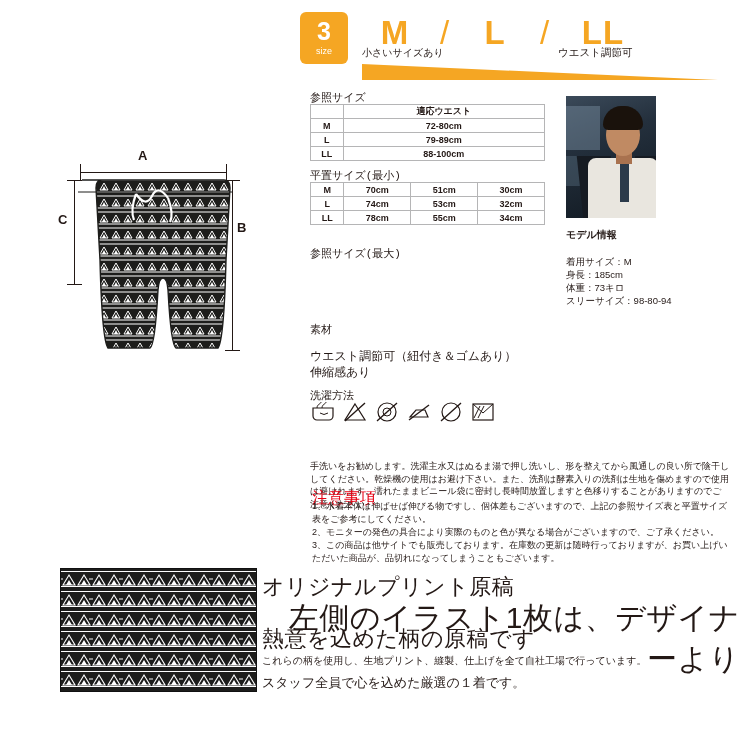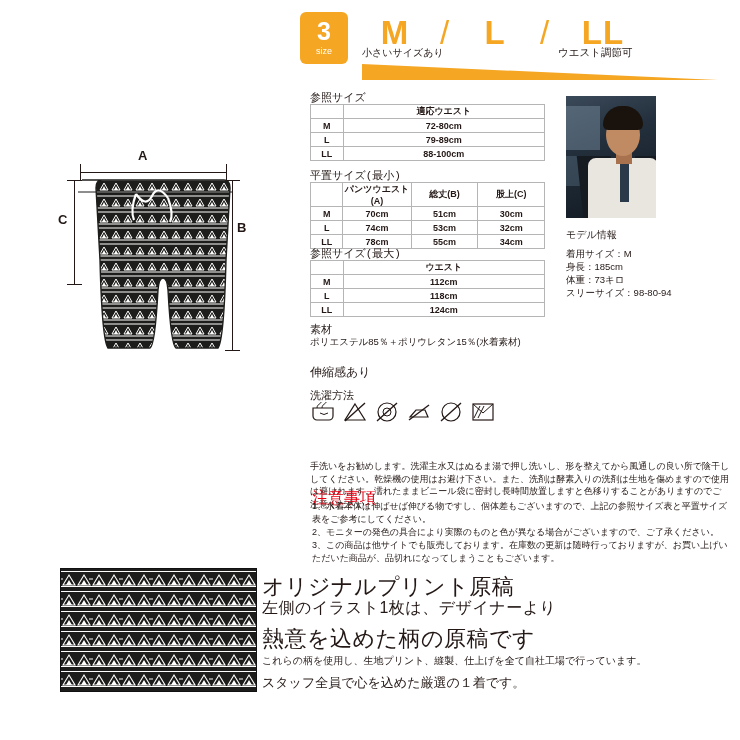--- a/index.html
+++ b/index.html
@@ -68,21 +68,21 @@
   .mp-win2{position:absolute;left:0;top:60px;width:30px;height:30px;background:#5d7385;opacity:.4;}
   .mp-face{position:absolute;left:40px;top:18px;width:34px;height:42px;border-radius:17px/21px;background:#c08a63;}
   .mp-hair{position:absolute;left:37px;top:10px;width:40px;height:24px;border-radius:20px 20px 6px 6px;background:#1a120c;}
   .mp-neck{position:absolute;left:50px;top:54px;width:16px;height:14px;background:#a9724f;}
   .mp-shirt{position:absolute;left:22px;top:62px;width:70px;height:60px;background:#e9e6df;border-radius:8px 8px 0 0;}
   .mp-jacket-l{position:absolute;left:14px;top:60px;width:34px;height:62px;background:#161b22;transform:skewX(6deg);}
   .mp-jacket-r{position:absolute;left:66px;top:60px;width:34px;height:62px;background:#161b22;transform:skewX(-6deg);}
   .mp-tie{position:absolute;left:54px;top:66px;width:9px;height:40px;background:#2b3a4a;}
 
   .model-info{position:absolute;left:566px;top:228px;width:140px;font-size:9.5px;line-height:13px;color:#231815;}
-  .model-info .mi-title{font-size:10px;margin-bottom:6px;}
+  .model-info .mi-title{font-size:10px;margin-bottom:14px;font-weight:bold;}
 
   
   .material-title{left:310px;top:322px;}
   .mat-line1{position:absolute;left:310px;top:336px;font-size:9.5px;}
   .mat-line2{position:absolute;left:310px;top:348px;font-size:12px;}
   .mat-line3{position:absolute;left:310px;top:364px;font-size:12px;}
 
   .wash-title{left:310px;top:388px;}
   .wash-icons{position:absolute;left:310px;top:400px;width:230px;height:26px;}
   .wash-icons svg{display:block;}
@@ -95,21 +95,21 @@
 
   
   .product{position:absolute;left:60px;top:150px;width:230px;height:340px;}
   .dim-label{position:absolute;font-size:13px;font-weight:bold;color:#231815;}
   .dim-line{position:absolute;background:#231815;}
 
   
   .bottom{position:absolute;left:0;top:568px;width:740px;height:172px;text-align:right;}
   .pattern-box{position:absolute;left:60px;top:0;width:195px;height:122px;background:#111;overflow:hidden;border:1px solid #111;}
   .b-t1{position:absolute;left:262px;top:4px;font-size:22px;color:#231815;letter-spacing:0.5px;}
-  .b-t2{position:absolute;left:262px;top:30px;font-size:16px;color:#231815;letter-spacing:0.5px;}
+  .b-t2{position:absolute;left:262px;top:30px;font-size:30px;color:#231815;letter-spacing:0.5px;}
   .b-t3{position:absolute;left:262px;top:56px;font-size:22px;color:#231815;letter-spacing:0.5px;}
   .b-s1{position:absolute;left:262px;top:86px;font-size:10px;color:#231815;}
   .b-s2{position:absolute;left:262px;top:106px;font-size:13px;color:#231815;}
 </style>
 </head>
 <body>
 
 <div class="page">
 
   <div class="size-header">
@@ -143,26 +143,20 @@
     <tr>
       <td>LL</td>
       <td>88-100cm</td>
     </tr>
   </tbody>
     </table>
 
   <div class="sec-title" style="left:310px;top:168px;">平置サイズ(最小)</div>
   <table class="spec t2">
     <tbody>
-        <tr>
-      <th class="c-lab hrow"></th>
-      <th class="hrow" style="width:69px;">パンツウエスト(A)</th>
-      <th class="hrow c3">総丈(B)</th>
-      <th class="hrow c3">股上(C)</th>
-    </tr>
     <tr>
       <td>M</td>
       <td>70cm</td>
       <td>51cm</td>
       <td>30cm</td>
     </tr>
     <tr>
       <td>L</td>
       <td>74cm</td>
       <td>53cm</td>
@@ -171,40 +165,20 @@
     <tr>
       <td>LL</td>
       <td>78cm</td>
       <td>55cm</td>
       <td>34cm</td>
     </tr>
   </tbody>
     </table>
 
   <div class="sec-title" style="left:310px;top:246px;">参照サイズ(最大)</div>
-  <table class="spec t3">
-    <tbody>
-        <tr>
-      <th class="c-lab hrow"></th>
-      <th class="c-val hrow">ウエスト</th>
-    </tr>
-    <tr>
-      <td>M</td>
-      <td>112cm</td>
-    </tr>
-    <tr>
-      <td>L</td>
-      <td>118cm</td>
-    </tr>
-    <tr>
-      <td>LL</td>
-      <td>124cm</td>
-    </tr>
-  </tbody>
-    </table>
 
   <div class="model-photo">
     <div class="mp-bg"></div>
     <div class="mp-win"></div>
     <div class="mp-win2"></div>
     <div class="mp-jacket-l"></div>
     <div class="mp-jacket-r"></div>
     <div class="mp-shirt"></div>
     <div class="mp-tie"></div>
     <div class="mp-neck"></div>
@@ -214,21 +188,21 @@
 
   <div class="model-info">
     <div class="mi-title">モデル情報</div>
     <div>着用サイズ：M</div>
     <div>身長：185cm</div>
     <div>体重：73キロ</div>
     <div>スリーサイズ：98-80-94</div>
   </div>
 
   <div class="sec-title material-title">素材</div>
-  <div class="mat-line1">ポリエステル85％＋ポリウレタン15％(水着素材)</div>
+  <div class="mat-line2">ウエスト調節可（紐付き＆ゴムあり）</div>
   <div class="mat-line3">伸縮感あり</div>
 
   <div class="sec-title wash-title">洗濯方法</div>
   <div class="wash-icons">
     <span class="wi" style="left:0px;">
       <svg width="26" height="24" viewBox="0 0 26 24">
         <path d="M3 8 h20 v8 a4 4 0 0 1 -4 4 h-12 a4 4 0 0 1 -4 -4 z" fill="none" stroke="#231815" stroke-width="1.2"></path>
         <path d="M7 8 c0 -4 4 -4 4 -6" fill="none" stroke="#231815" stroke-width="1"></path>
         <path d="M12 8 c0 -4 4 -4 4 -6" fill="none" stroke="#231815" stroke-width="1"></path>
         <path d="M10 13 q4 3 8 0" fill="none" stroke="#231815" stroke-width="1"></path>

